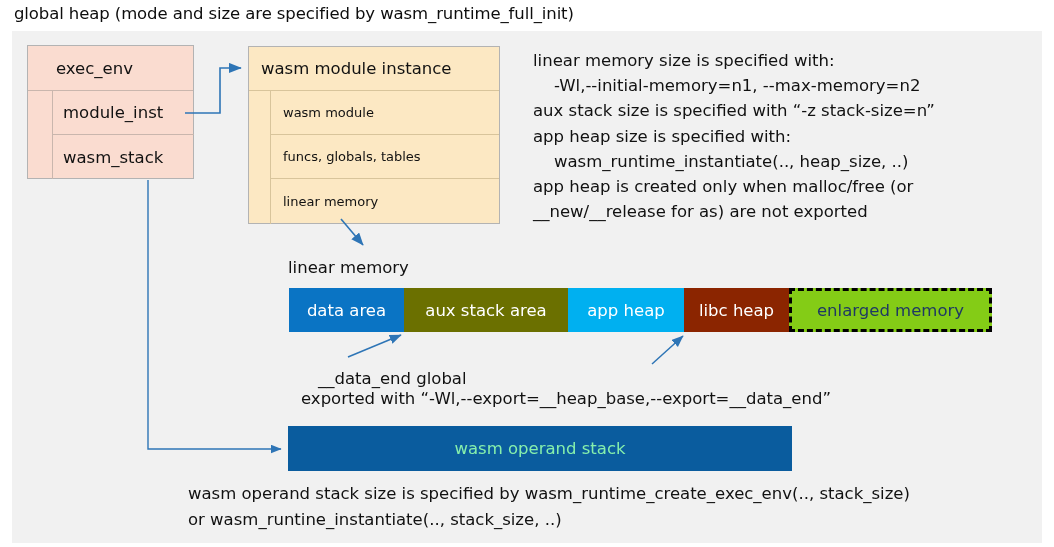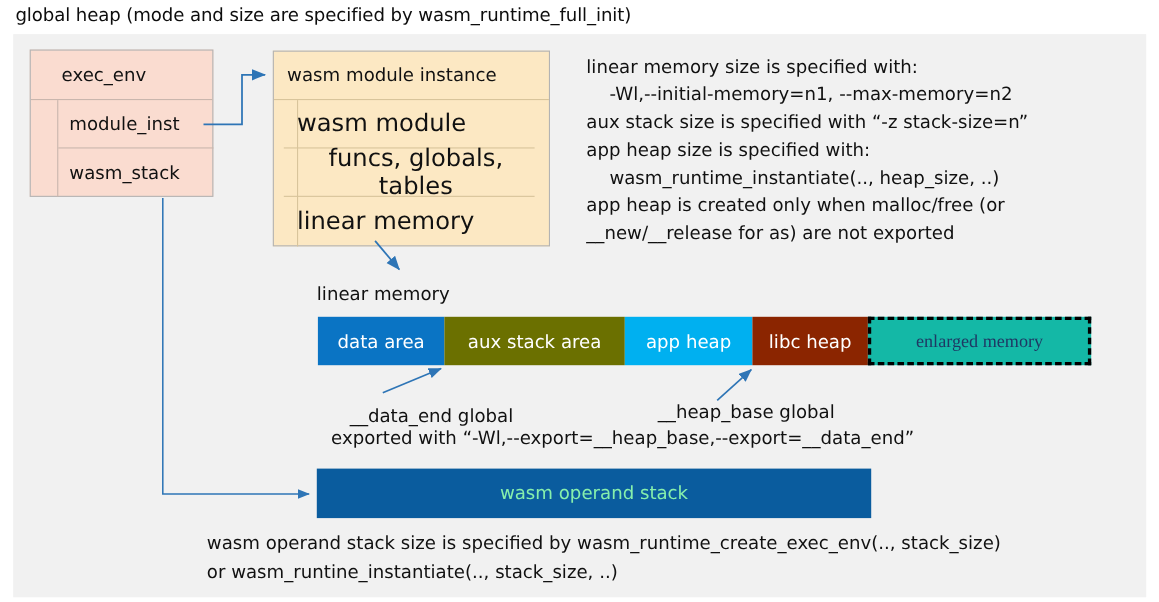--- a/index.html
+++ b/index.html
@@ -110,28 +110,28 @@
     position: absolute;
     left: 0;
     top: 44px;
     width: 22px;
     height: 133px;
     border-right: 1px solid #d8c49b;
     box-sizing: border-box;
   }
   .wmi .row {
     position: absolute;
-    left: 9px;
+    left: 22px;
     width: 228px;
     height: 44px;
     box-sizing: border-box;
     display: flex;
     align-items: center;
     padding-left: 12px;
-    font-size: 22px;
+    font-size: 13px;
     color: #111;
   }
   .wmi .row.r1 { top: 44px;  border-bottom: 1px solid #d8c49b; }
   .wmi .row.r2 { top: 88px;  border-bottom: 1px solid #d8c49b; }
   .wmi .row.r3 { top: 132px; }
 
   
   .notes {
     position: absolute;
     left: 533px;
@@ -162,24 +162,23 @@
     height: 44px;
     display: flex;
     align-items: center;
     justify-content: center;
     font-size: 16.5px;
     color: #ffffff;
     box-sizing: border-box;
     white-space: nowrap;
   }
   .seg.dashed {
-    background: #14b8a6;
+    background: #84cc16;
     color: #1f3864;
     border: 3px dashed #000000;
-    font-family: Liberation Serif, serif;
   }
 
   
   .ann {
     position: absolute;
     font-size: 16.5px;
     color: #111;
     white-space: nowrap;
   }
 
@@ -249,21 +248,20 @@
   <div class="lm-label">linear memory</div>
   <div class="membar" id="membar" style="width: 703px;">
       <div class="seg" style="left: 0px; width: 115px; background: rgb(10, 116, 196); color: rgb(255, 255, 255);">data area</div>
       <div class="seg" style="left: 115px; width: 164px; background: rgb(107, 112, 0); color: rgb(255, 255, 255);">aux stack area</div>
       <div class="seg" style="left: 279px; width: 116px; background: rgb(0, 176, 240); color: rgb(255, 255, 255);">app heap</div>
       <div class="seg" style="left: 395px; width: 105px; background: rgb(139, 37, 0); color: rgb(255, 255, 255);">libc heap</div>
       <div class="seg dashed" style="left: 500px; width: 203px; color: rgb(31, 56, 100);">enlarged memory</div>
     </div>
 
   <div class="ann" style="left:318px; top:369px;">__data_end global</div>
-  <div class="ann" style="left:598px; top:365px;">__heap_base global</div>
   <div class="ann" style="left:301px; top:389px;">exported with “-Wl,--export=__heap_base,--export=__data_end”</div>
 
   <div class="opstack" id="opstack" style="background: rgb(10, 92, 158);">
     <span>wasm operand stack</span>
   </div>
   <div class="bottomnote">wasm operand stack size is specified by wasm_runtime_create_exec_env(.., stack_size)
 or wasm_runtine_instantiate(.., stack_size, ..)</div>
 
   <svg class="overlay" viewBox="0 0 1054 547">
     <defs>

